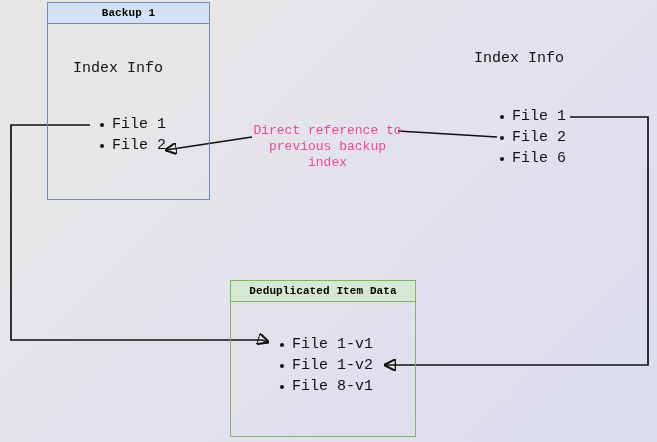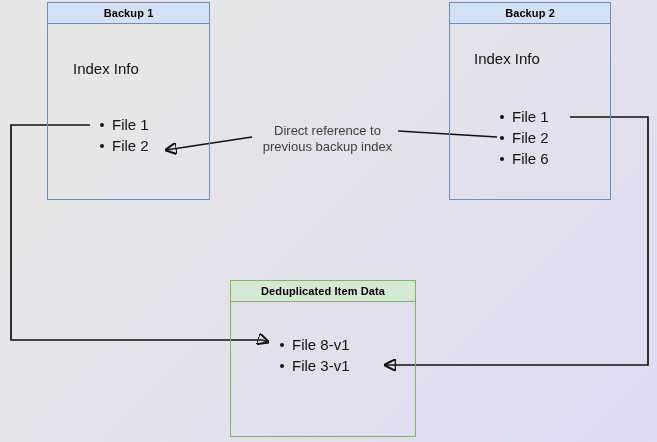--- a/index.html
+++ b/index.html
@@ -12,20 +12,21 @@
     font-family: "Liberation Sans", sans-serif;
     background: linear-gradient(135deg, #e9e6e6 0%, #e7e5e8 25%, #e2e1ec 55%, #dcdcf2 100%);
     overflow: hidden;
     position: relative;
   }
   #canvas {
     position: absolute;
     inset: 0;
     width: 641px;
     height: 442px;
+    font-family: Liberation Mono, monospace;
   }
   .box {
     position: absolute;
     box-sizing: border-box;
     border: 1px solid #6c8ebf;
     background: transparent;
   }
   .box.green { border-color: #82b366; }
   .box-header {
     position: absolute;
@@ -72,21 +73,21 @@
     left: 1px;
     top: 9px;
     width: 4px;
     height: 4px;
     border-radius: 50%;
     background: #111;
   }
   .center-label {
     position: absolute;
     font-size: 13px;
-    color: #404040;
+    color: #ec4899;
     text-align: center;
     line-height: 16px;
     white-space: pre-line;
   }
   svg.edges {
     position: absolute;
     inset: 0;
     width: 657px;
     height: 442px;
     pointer-events: none;
@@ -122,34 +123,32 @@
 
   <div class="box" style="left:47px; top:2px; width:163px; height:198px;">
     <div class="box-header">Backup 1</div>
   </div>
   <div class="idx-title" style="left:73px; top:60px;">Index Info</div>
   <ul class="file-list" style="left:99px; top:114px;">
     <li>File 1</li>
     <li>File 2</li>
   </ul>
 
-  <div class="box" style="left:449px; top:2px; width:162px; height:198px;">
-    <div class="box-header">Backup 2</div>
-  </div>
   <div class="idx-title" style="left:474px; top:50px;">Index Info</div>
   <ul class="file-list" style="left:499px; top:106px;">
     <li>File 1</li>
     <li>File 2</li>
     <li>File 6</li>
   </ul>
 
   <div class="box green" style="left:230px; top:280px; width:186px; height:157px;">
     <div class="box-header green">Deduplicated Item Data</div>
   </div>
   <ul class="file-list" style="left:279px; top:334px;">
+    <li>File 1-v1</li>
+    <li>File 1-v2</li>
     <li>File 8-v1</li>
-    <li>File 3-v1</li>
   </ul>
 
   <div class="center-label" style="left:250px; top:123px; width:155px;">Direct reference to
 previous backup index</div>
 
 </div>
 
 </body></html>

